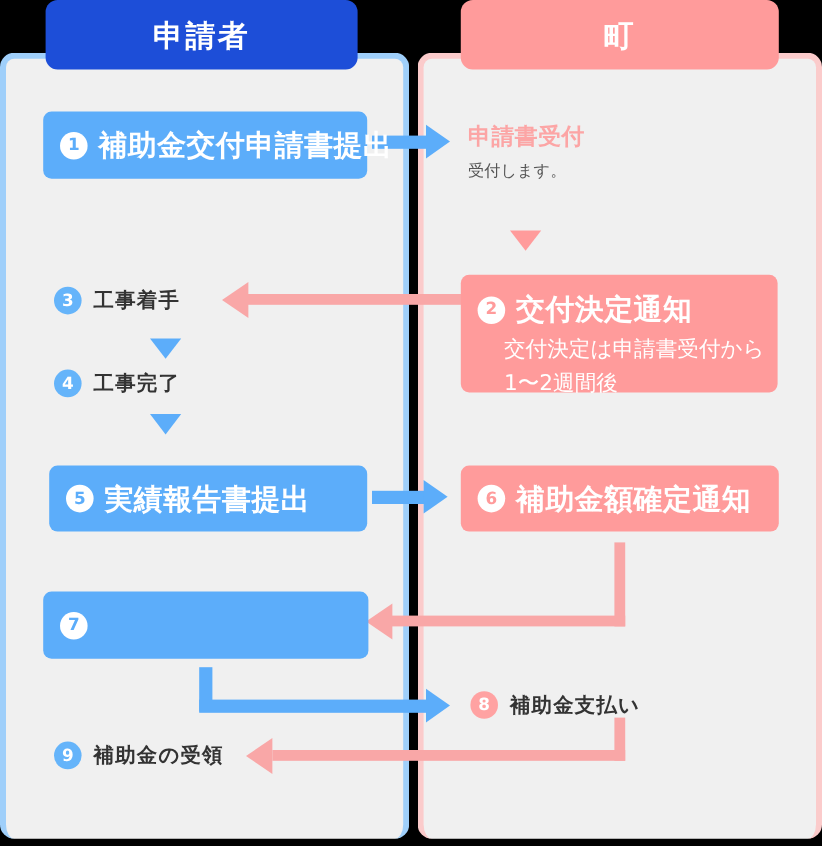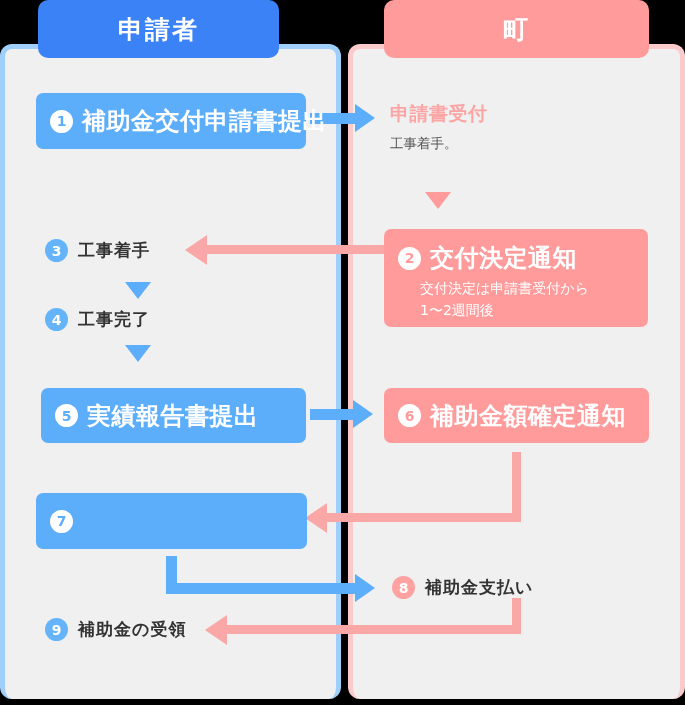--- a/index.html
+++ b/index.html
@@ -53,22 +53,22 @@
     font-size: 25px;
     font-weight: bold;
     letter-spacing: 2px;
     display: flex;
     align-items: center;
     justify-content: center;
     z-index: 5;
   }
   .lane-header-applicant {
     left: 38px; top: 0px;
-    width: 241px; height: 58px;
-    background: #3b82f6;
+    width: 260px; height: 58px;
+    background: #1d4ed8;
   }
   .lane-header-town {
     left: 384px; top: 0px;
     width: 265px; height: 58px;
     background: #FF9B9B;
   }
 
   
   .step-box {
     position: absolute;
@@ -88,21 +88,21 @@
   }
   .step-box .title {
     color: #FFFFFF;
     font-size: 24px;
     font-weight: bold;
     letter-spacing: 0.5px;
     white-space: nowrap;
   }
   .step-box .sub {
     color: #FFFFFF;
-    font-size: 14px;
+    font-size: 18px;
     line-height: 1.55;
     margin-left: 22px;
     margin-top: 4px;
     white-space: nowrap;
   }
 
   
   .badge {
     flex: 0 0 auto;
     width: 23px; height: 23px;
@@ -209,21 +209,21 @@
       <span class="badge badge-white-blue">1</span>
       <span class="title">補助金交付申請書提出</span>
     </div>
   </div>
 
   <div class="seg blue" style="left:310px; top:113px; width:50px; height:11px;"></div>
   <div class="tri right-blue" style="left:355px; top:104px;"></div>
 
   <div class="text-block" style="left:390px; top:101px;">
     <div class="head">申請書受付</div>
-    <div class="body">工事着手。</div>
+    <div class="body">受付します。</div>
   </div>
 
   <div class="tri down-pink" style="left:425px; top:192px;"></div>
 
   <div class="step-box pink" style="left:384px; top:229px; width:264px; height:98px; flex-direction:column; padding:13px 0 0 14px;">
     <div class="row">
       <span class="badge badge-white-pink">2</span>
       <span class="title">交付決定通知</span>
     </div>
     <div class="sub">交付決定は申請書受付から</div>

